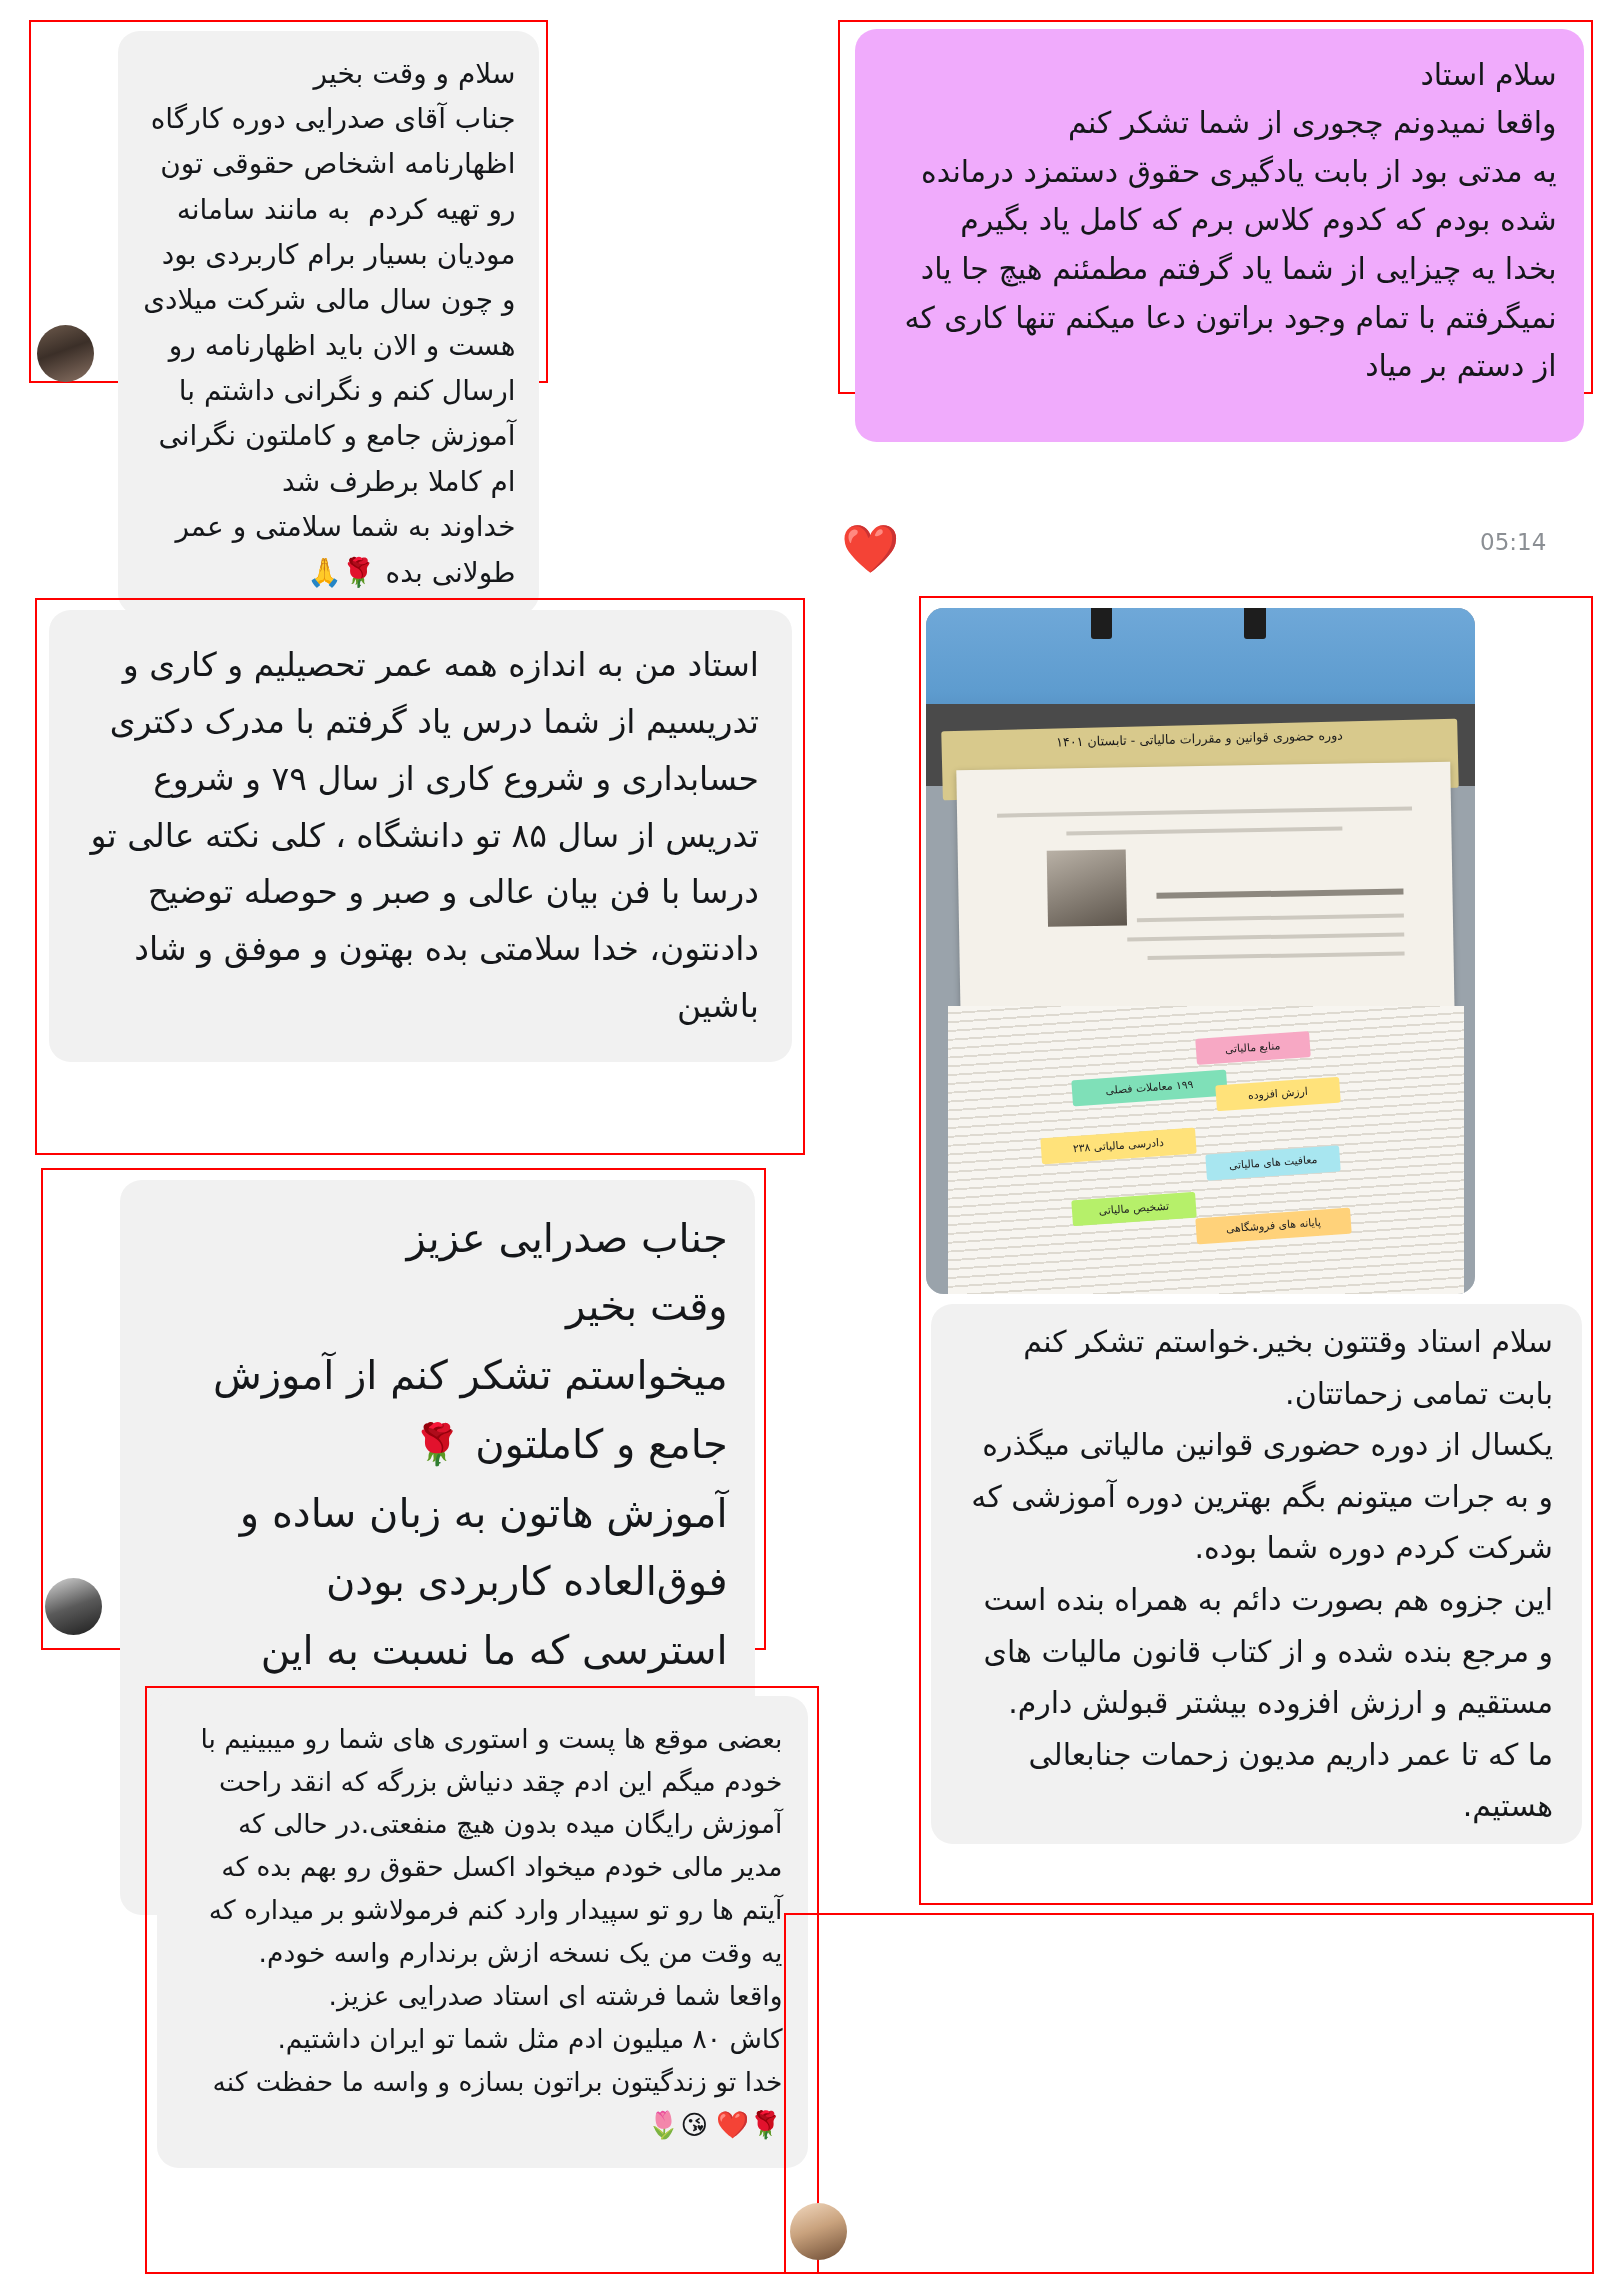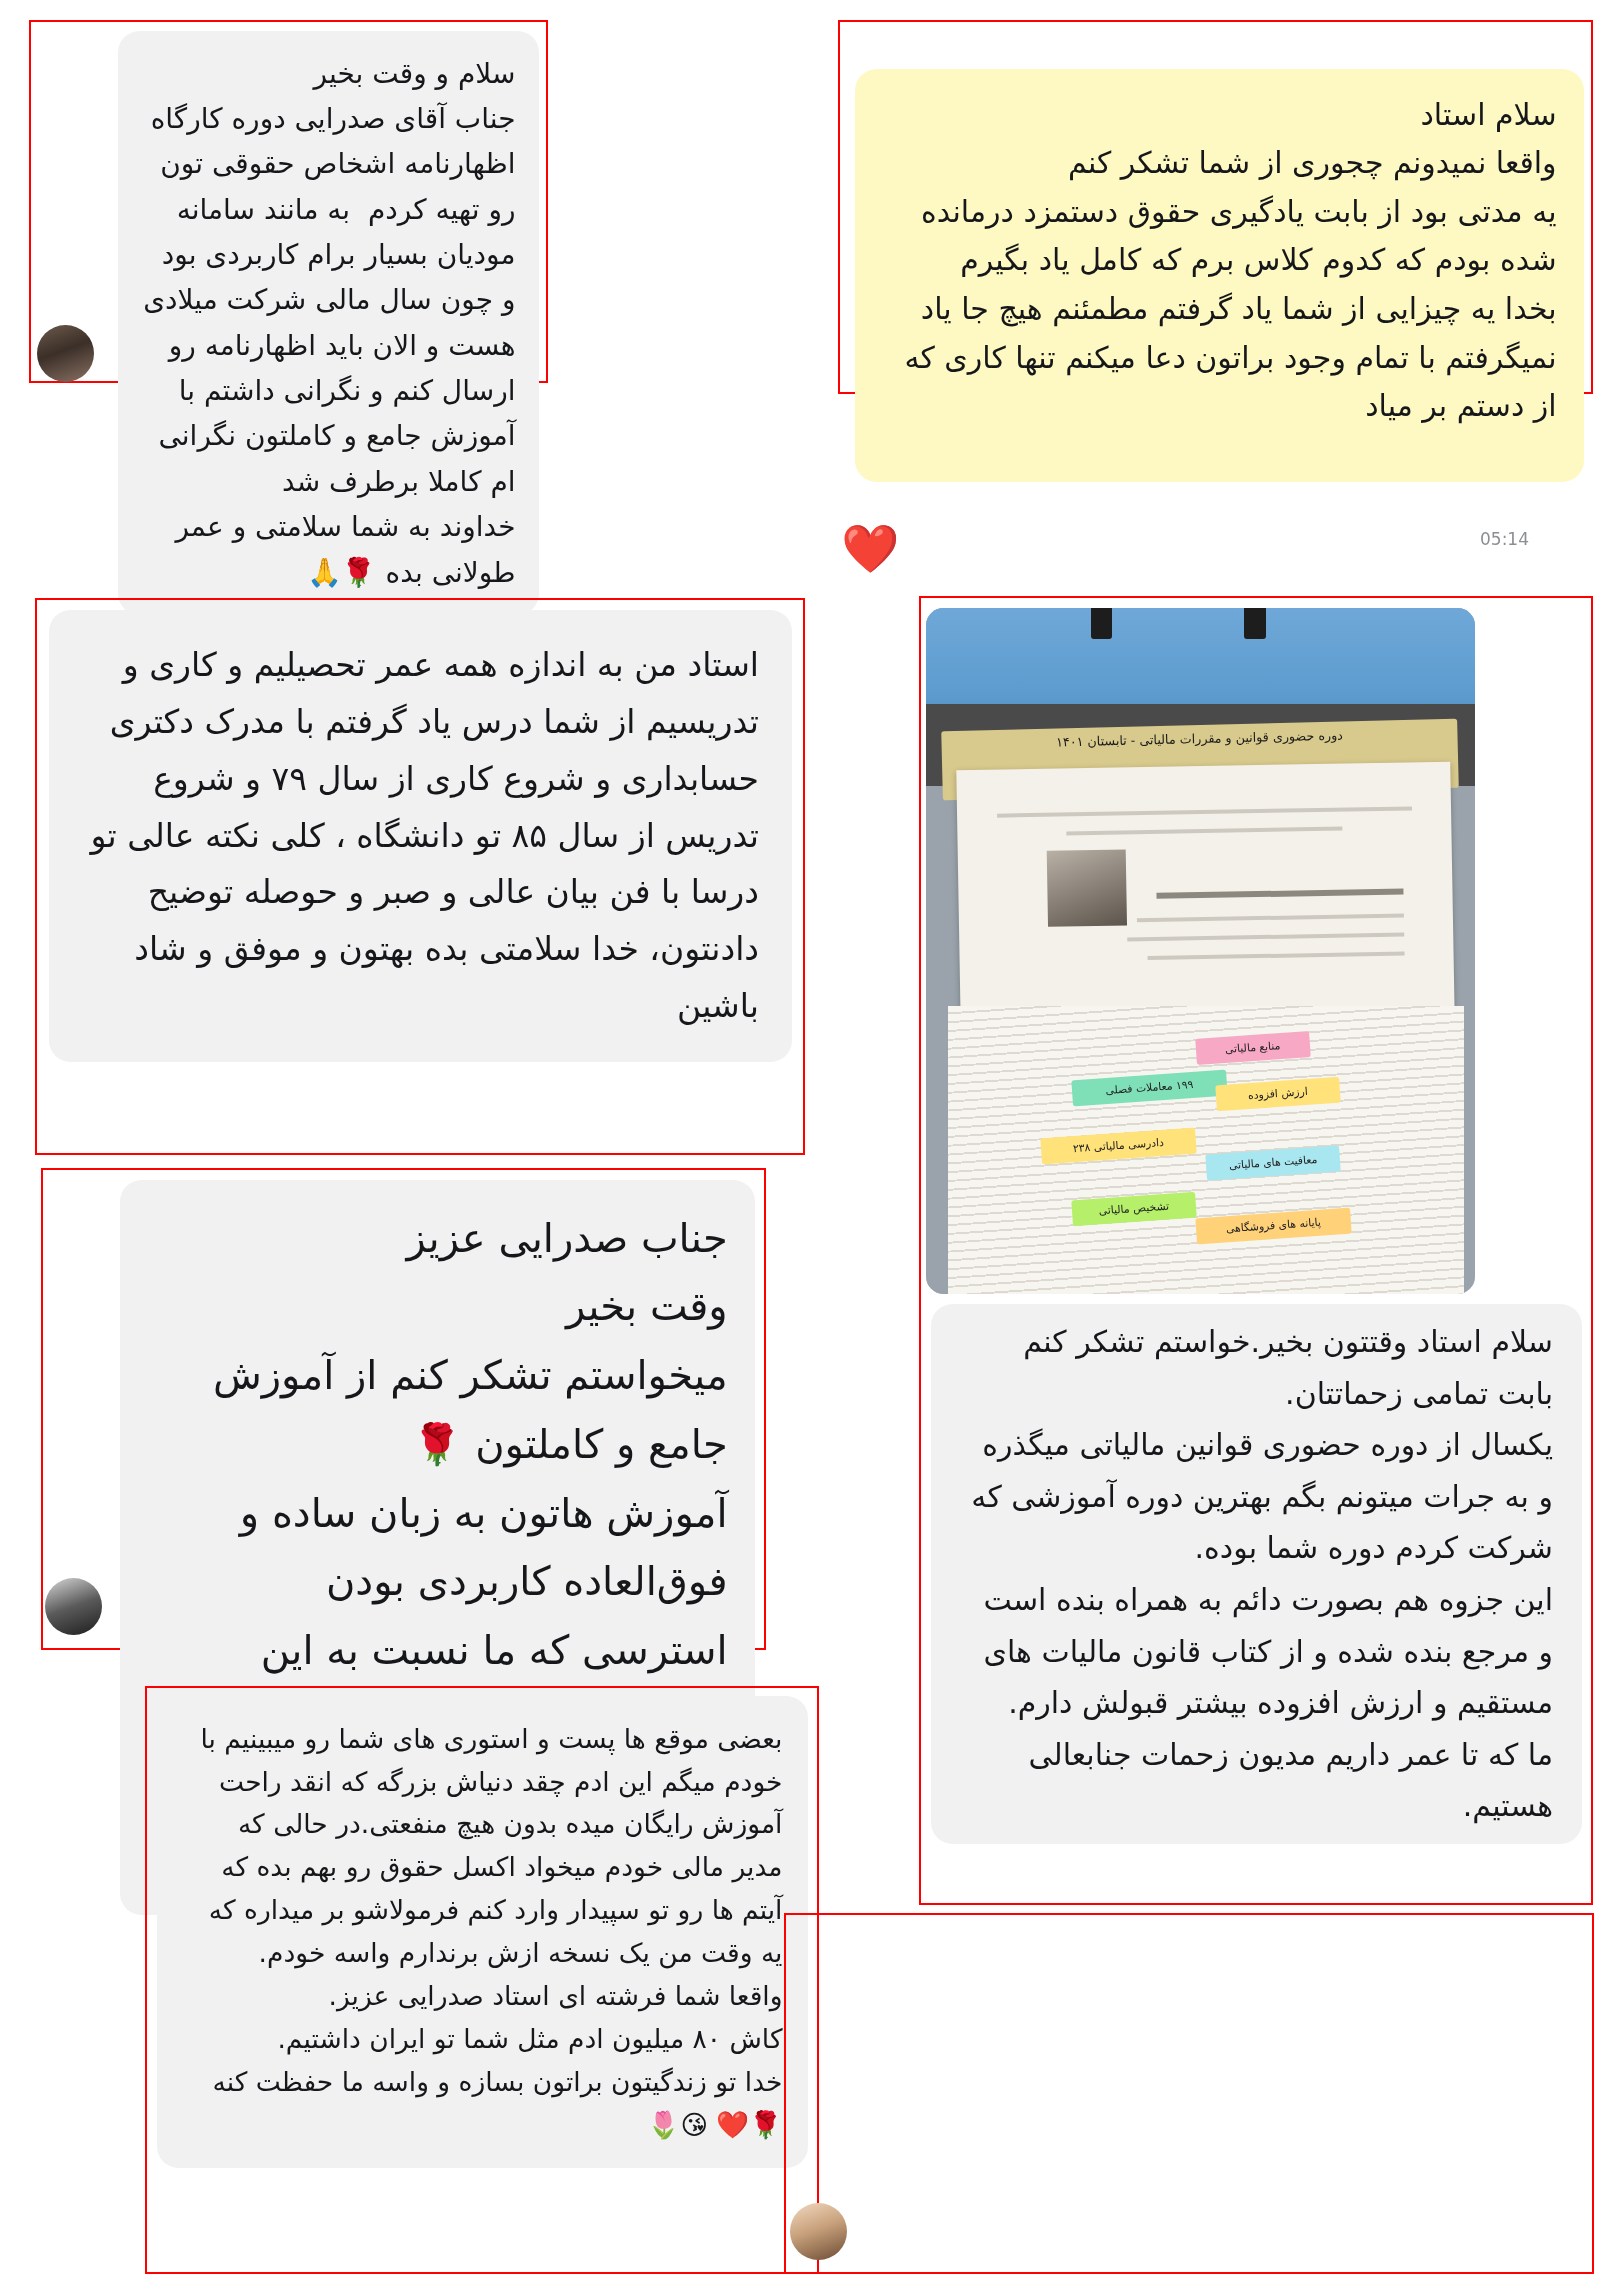--- a/index.html
+++ b/index.html
@@ -29,21 +29,21 @@
     border-radius: 21.6px;
     padding: 25.5px 29px;
     direction: rtl;
     text-align: right;
     color: #15171a;
     font-size: 29px;
     line-height: 1.62;
     white-space: pre-wrap;
     word-wrap: break-word;
   }
-  .bubble.teal { background: #fef9c3; margin-top: 40px; }
+  .bubble.teal { background: #f0abfc; }
 
   .redbox {
     position: absolute;
     border: 2.9px solid #ff0000;
   }
 
   
   .avatar {
     position: absolute;
     width: 57px;
@@ -62,21 +62,21 @@
   .avatar.a3 .ph { background: linear-gradient(160deg,#f2d9c0 0%,#c9a27d 45%,#6c4b33 100%); }
 
   .heart-react {
     position: absolute;
     font-size: 45px;
     line-height: 1;
   }
 
   .msg-time {
     position: absolute;
-    font-size: 17px;
+    font-size: 23px;
     color: #8b8f94;
     direction: ltr;
   }
 
   
   .photo-bubble {
     position: absolute;
     border-radius: 17.6px;
     overflow: hidden;
     background: #cfd6dd;

